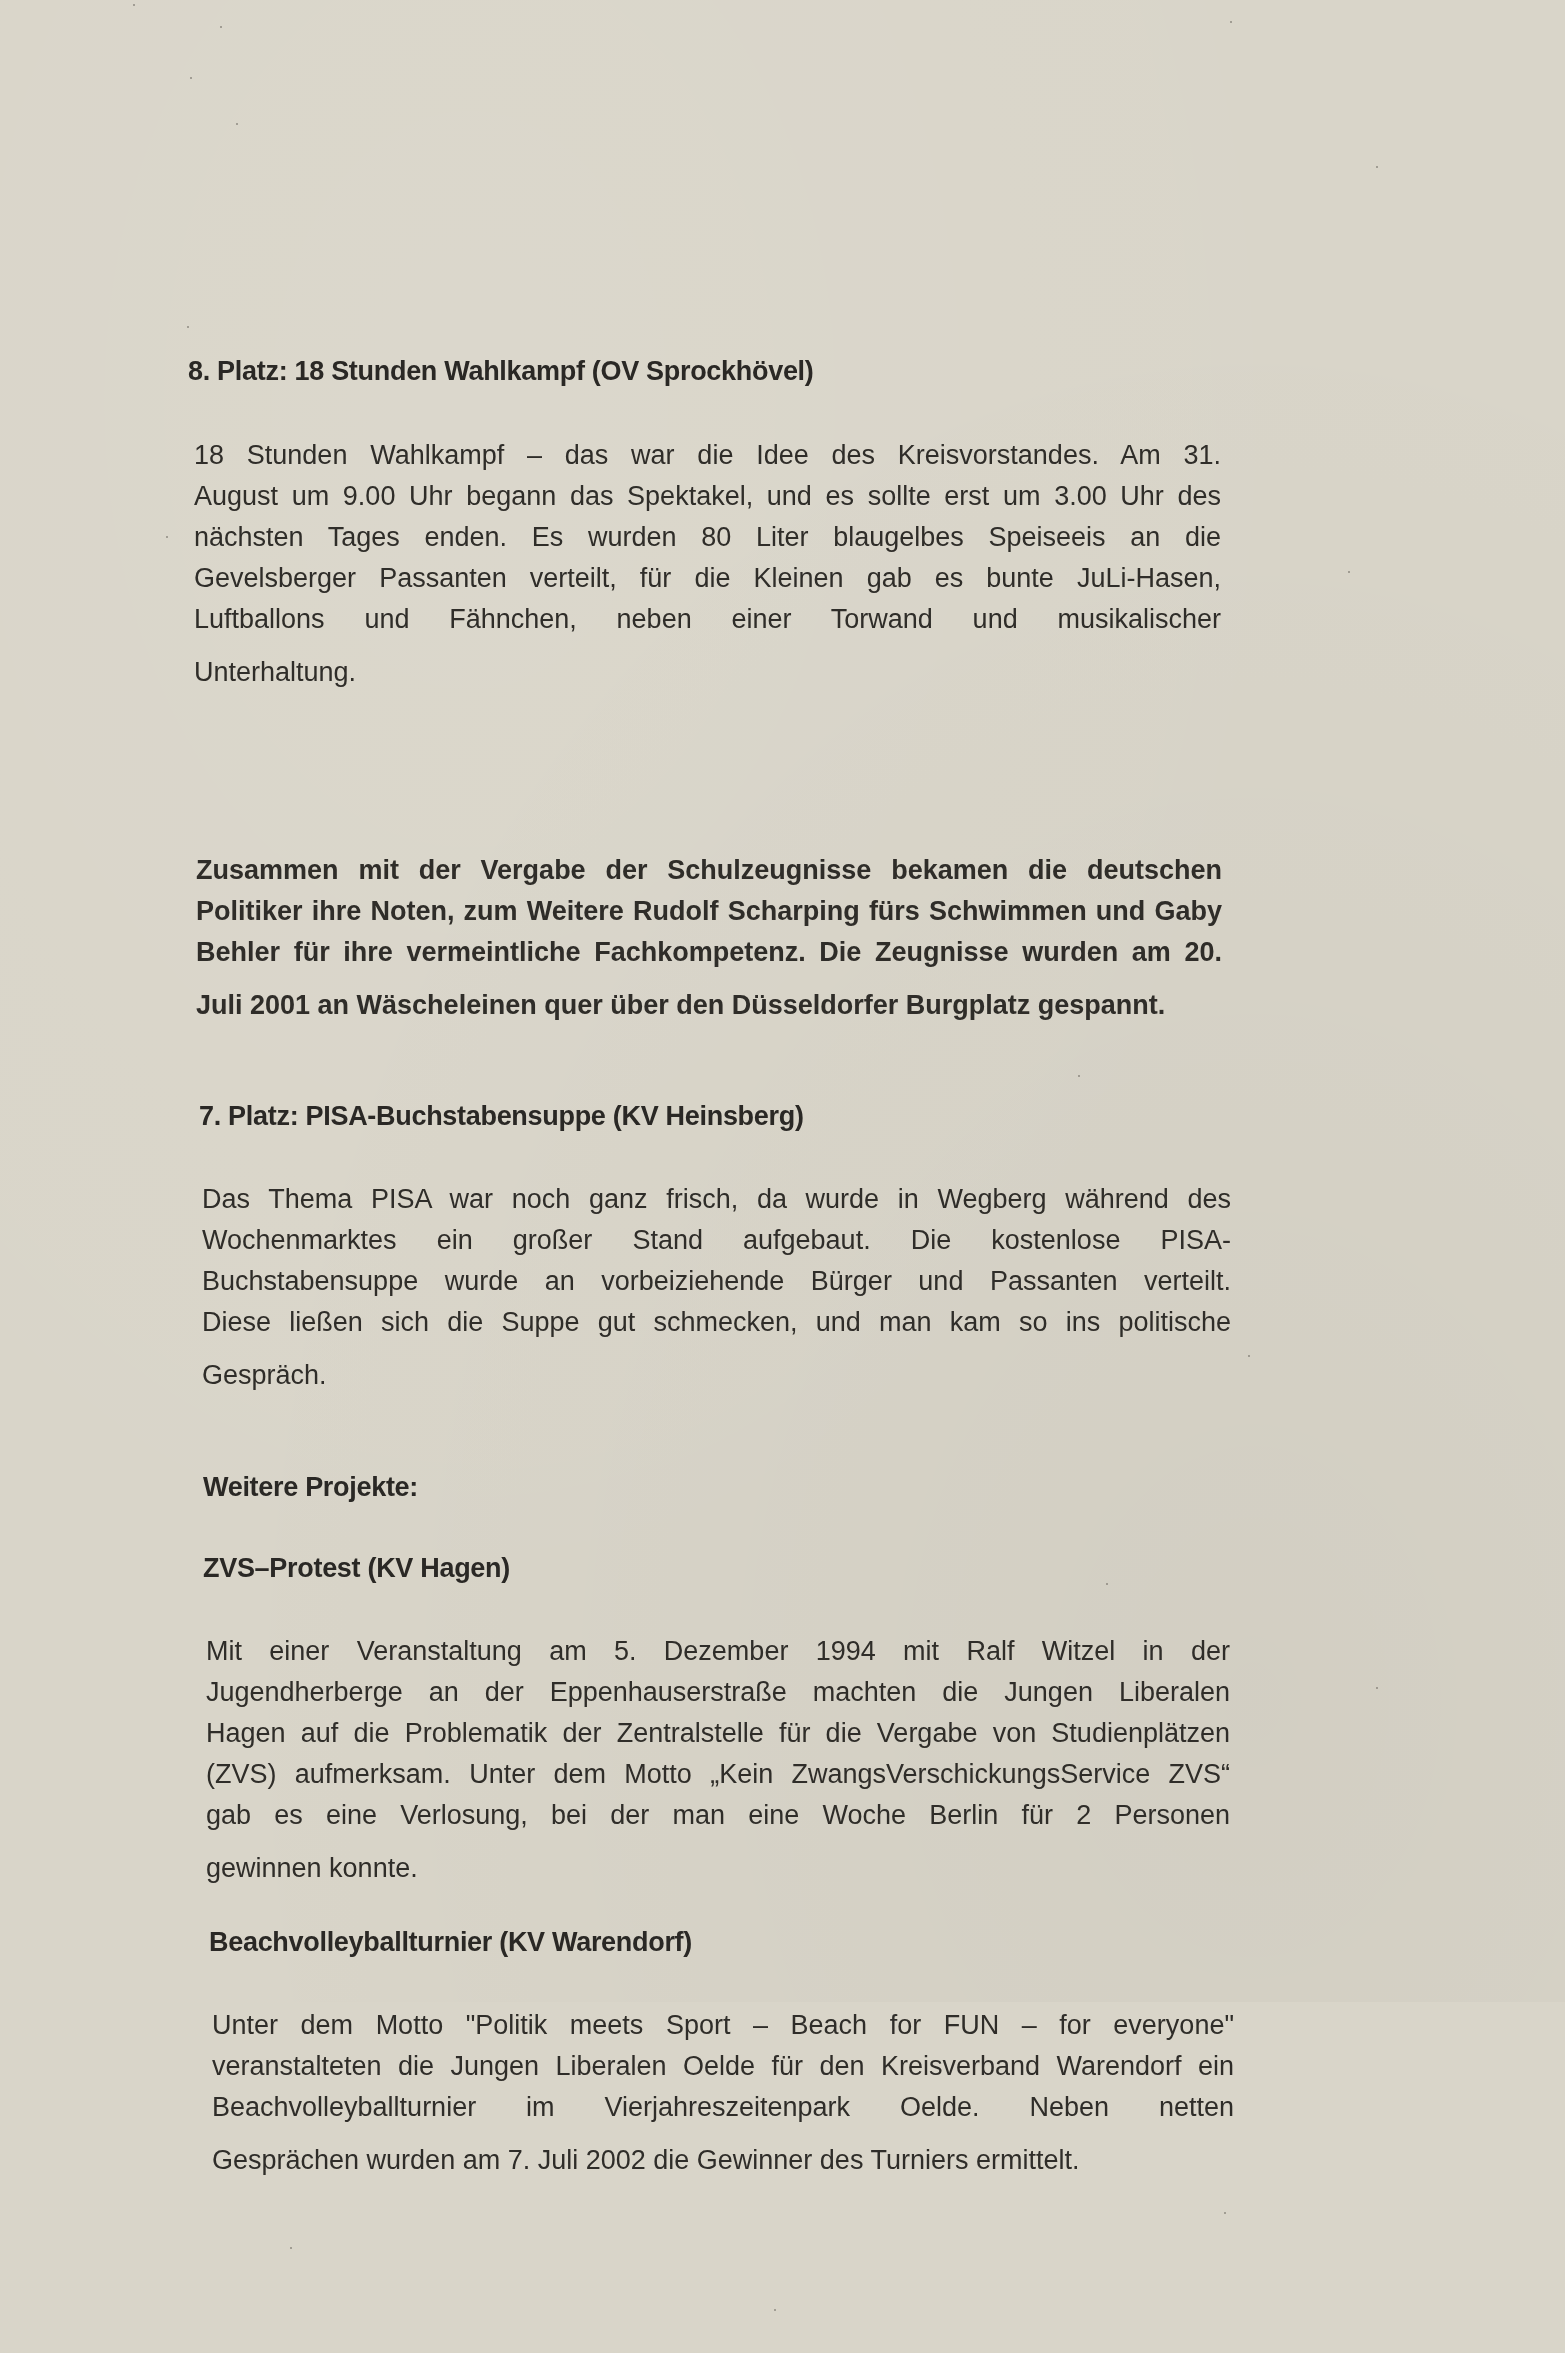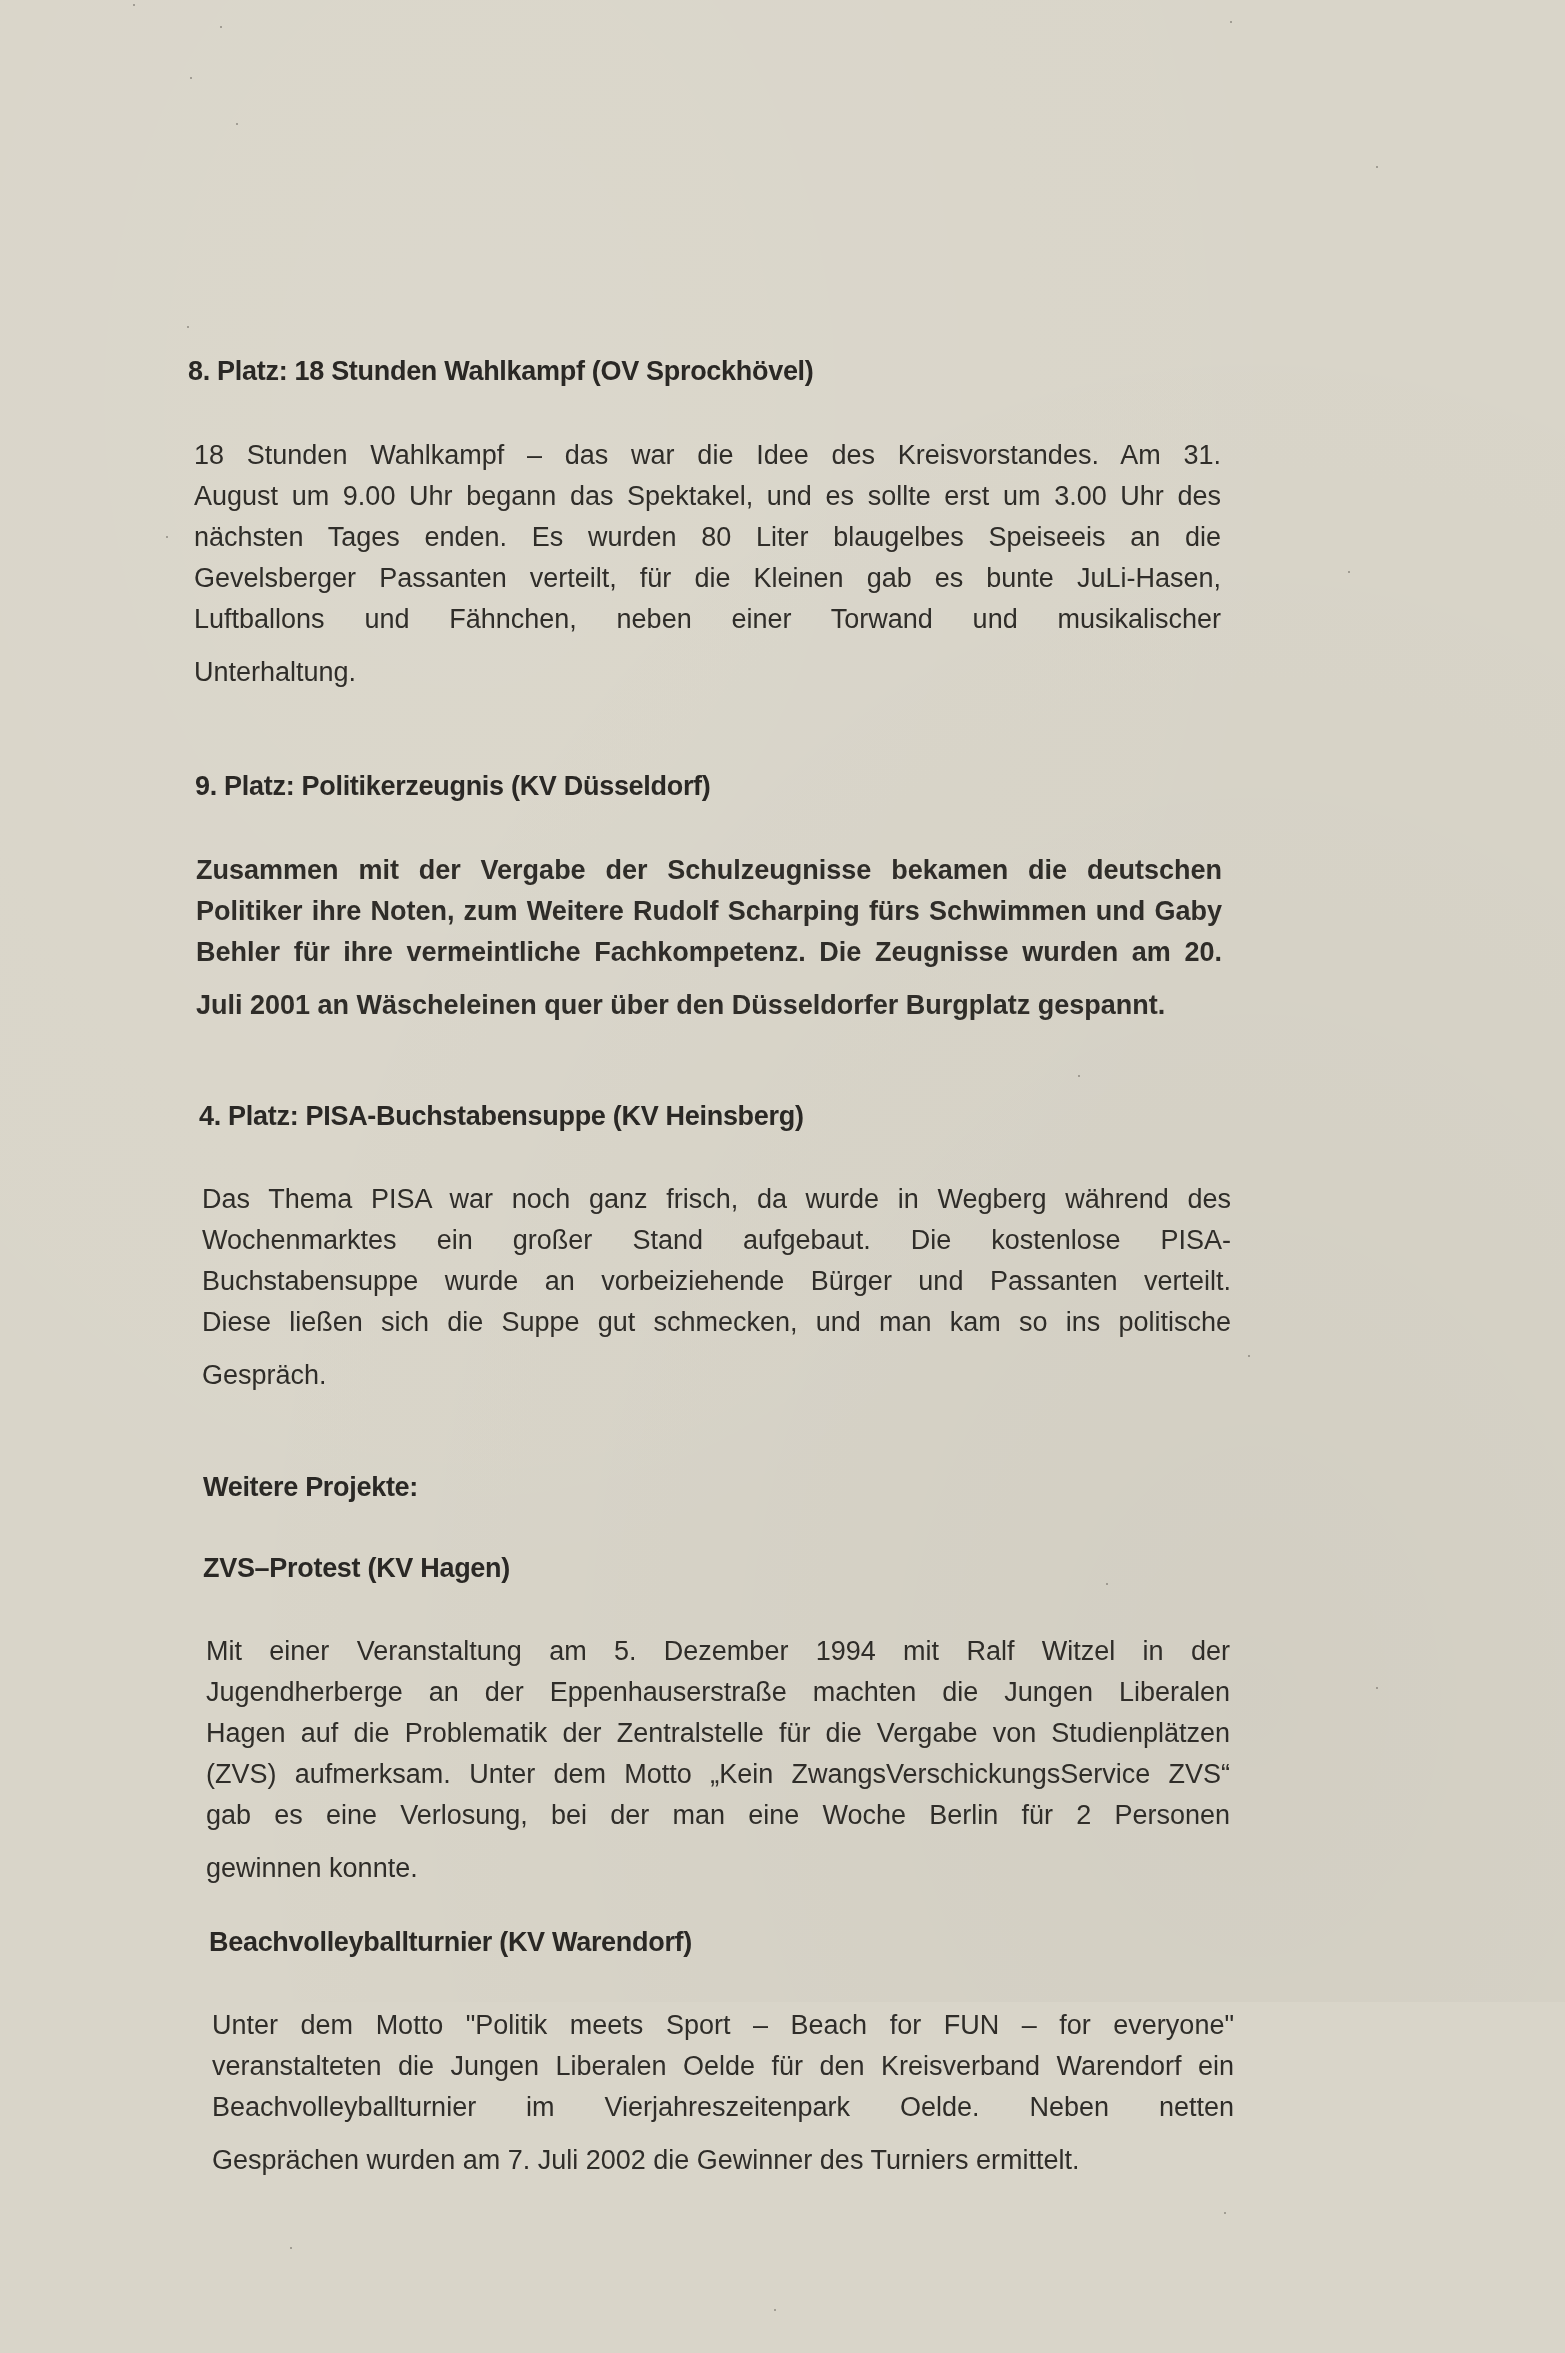--- a/index.html
+++ b/index.html
@@ -93,34 +93,31 @@
     <p class="para">
       <span class="line">18 Stunden Wahlkampf – das war die Idee des Kreisvorstandes. Am 31.</span>
       <span class="line">August um 9.00 Uhr begann das Spektakel, und es sollte erst um 3.00 Uhr des</span>
       <span class="line">nächsten Tages enden. Es wurden 80 Liter blaugelbes Speiseeis an die</span>
       <span class="line">Gevelsberger Passanten verteilt, für die Kleinen gab es bunte JuLi-Hasen,</span>
       <span class="line">Luftballons und Fähnchen, neben einer Torwand und musikalischer</span>
       <span class="line last">Unterhaltung.</span>
     </p>
   </div>
 
-  <div class="block" style="left:195px;top:766px;">
-    <h2 class="heading">9. Platz: Politikerzeugnis (KV Düsseldorf)</h2>
-  </div>
   <div class="block" style="left:196px;top:850px;width:1026px;font-weight:bold;">
     <p class="para">
       <span class="line">Zusammen mit der Vergabe der Schulzeugnisse bekamen die deutschen</span>
       <span class="line">Politiker ihre Noten, zum Weitere Rudolf Scharping fürs Schwimmen und Gaby</span>
       <span class="line">Behler für ihre vermeintliche Fachkompetenz. Die Zeugnisse wurden am 20.</span>
       <span class="line last">Juli 2001 an Wäscheleinen quer über den Düsseldorfer Burgplatz gespannt.</span>
     </p>
   </div>
 
   <div class="block" style="left:199px;top:1096px;">
-    <h2 class="heading">4. Platz: PISA-Buchstabensuppe (KV Heinsberg)</h2>
+    <h2 class="heading">7. Platz: PISA-Buchstabensuppe (KV Heinsberg)</h2>
   </div>
   <div class="block" style="left:202px;top:1179px;width:1029px;">
     <p class="para">
       <span class="line">Das Thema PISA war noch ganz frisch, da wurde in Wegberg während des</span>
       <span class="line">Wochenmarktes ein großer Stand aufgebaut. Die kostenlose PISA-</span>
       <span class="line">Buchstabensuppe wurde an vorbeiziehende Bürger und Passanten verteilt.</span>
       <span class="line">Diese ließen sich die Suppe gut schmecken, und man kam so ins politische</span>
       <span class="line last">Gespräch.</span>
     </p>
   </div>

